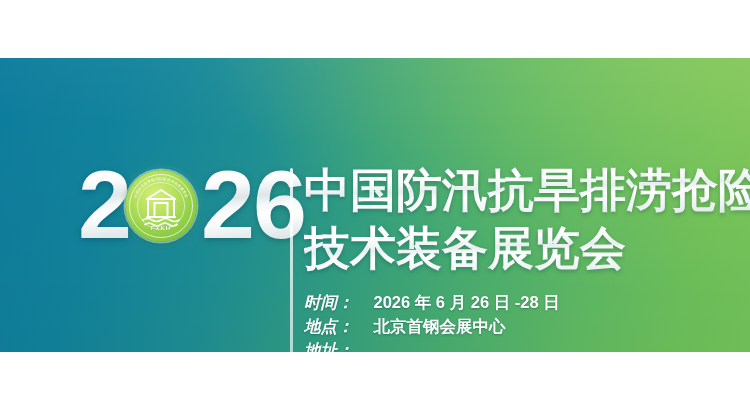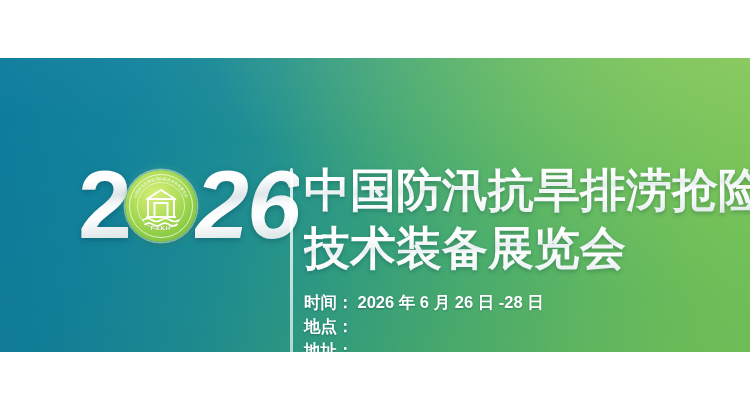--- a/index.html
+++ b/index.html
@@ -67,21 +67,21 @@
         #e3eaec 80%,
         #cfd8da 100%);
     -webkit-background-clip: text;
     background-clip: text;
     color: transparent;
     -webkit-text-fill-color: transparent;
     filter: drop-shadow(0 2px 3px rgba(0,40,55,0.30));
     user-select: none;
   }
   #year-part-1 { margin-right: 0px; }
-  #year-part-2 { margin-left: 1px; font-style: italic; }
+  #year-part-2 { margin-left: 7px; }
 
   
   #emblem {
     position: relative;
     width: 72px;
     height: 72px;
     margin: 0 -3px 0 -5px;
     flex: 0 0 auto;
     top: 2px;
   }
@@ -190,21 +190,21 @@
     display: flex;
     align-items: baseline;
     color: #ffffff;
     font-family: "Liberation Sans", "DejaVu Sans", sans-serif;
     font-size: 16.5px;
     font-weight: 700;
     line-height: 24px;
     white-space: nowrap;
     text-shadow: 0 1px 2px rgba(0,50,60,0.35);
   }
-  .detail-label { margin-right: 4px; }
+  .detail-label { margin-right: 20px; font-style: italic; }
   .detail-value { }
 </style>
 </head>
 <body>
 
 <div id="poster-root">
 
   <div id="banner">
     <div id="banner-sheen"></div>
 
@@ -255,20 +255,21 @@
       <div class="title-line" id="title-line-1">中国防汛抗旱排涝抢险</div>
       <div class="title-line" id="title-line-2">技术装备展览会</div>
 
       <div id="details">
         <div class="detail-row">
           <span class="detail-label">时间：</span>
           <span class="detail-value">2026 年 6 月 26 日 -28 日</span>
         </div>
         <div class="detail-row">
           <span class="detail-label">地点：</span>
+          <span class="detail-value">北京首钢会展中心</span>
         </div>
         <div class="detail-row">
           <span class="detail-label">地址：</span>
         </div>
       </div>
     </div>
 
   </div>
 </div>
 

